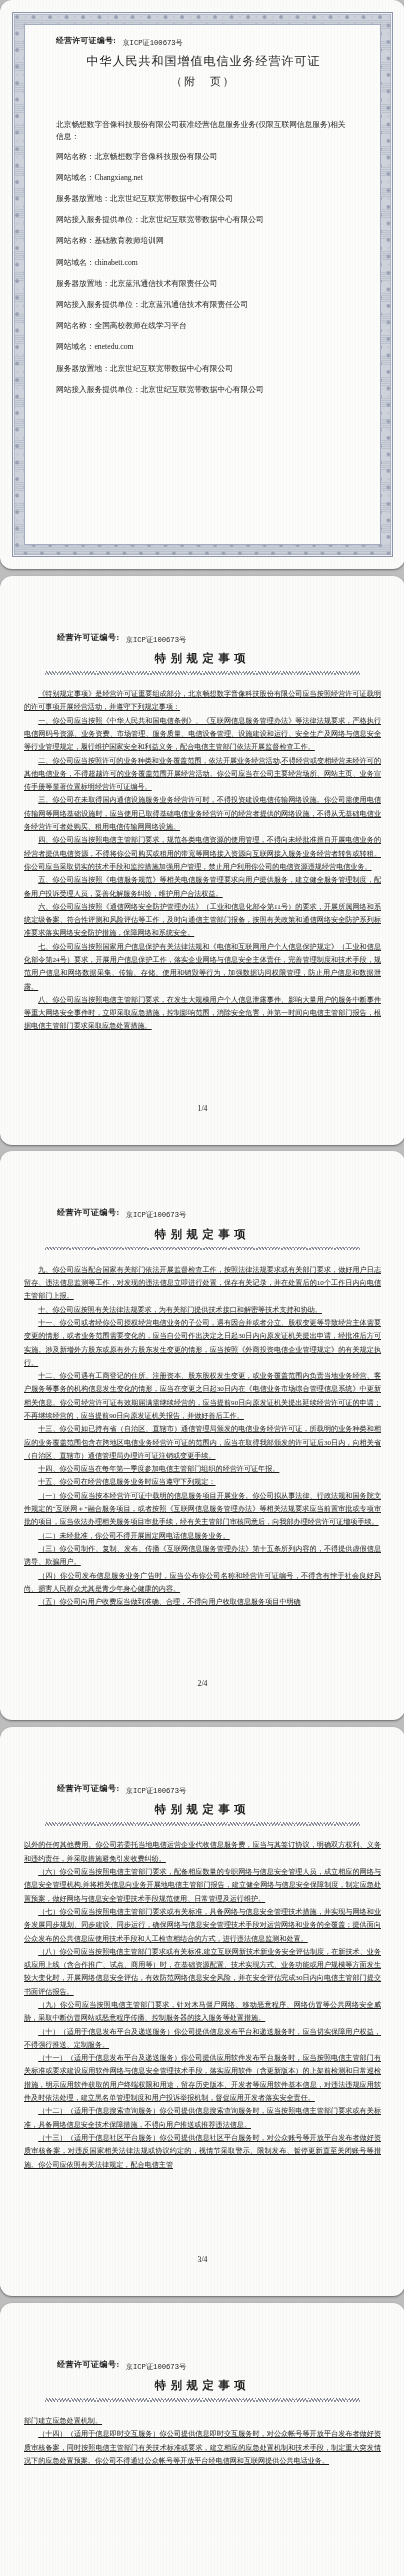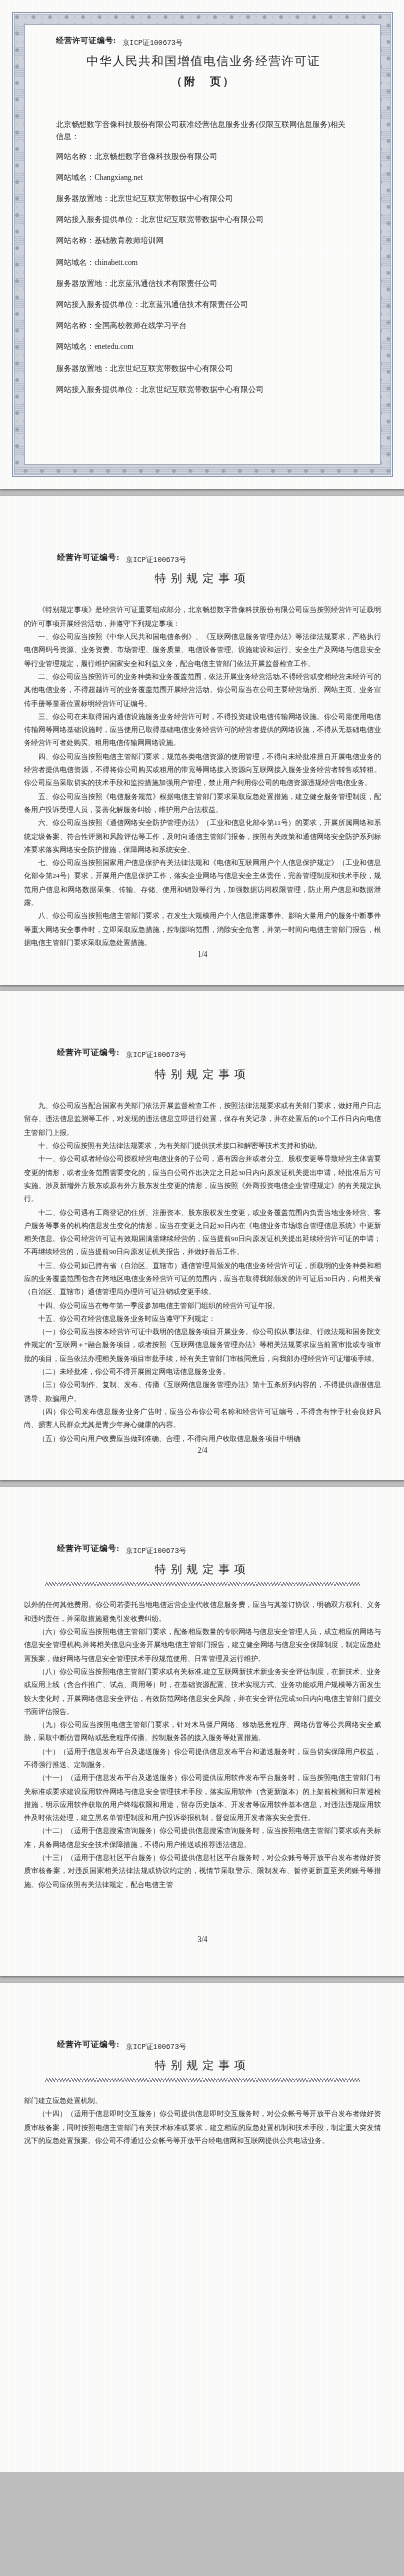--- a/index.html
+++ b/index.html
@@ -5,26 +5,27 @@
   html,body{margin:0;padding:0;}
   body{
     width:405px;
     background:#bdbdbd;
     font-family:"Liberation Serif","DejaVu Serif",serif;
     color:#1c1c1c;
   }
   .doc-stack{display:flex;flex-direction:column;gap:6.7px;width:405px;}
   .page{
     position:relative;
-    width:405px;height:489px;
+    width:405px;height:569px;
     background-color:#fbfbfa;
     background-image:repeating-linear-gradient(90deg, rgba(70,80,100,0.025) 0 0.5px, transparent 0.5px 1.5px);
     box-shadow:0 1px 2.1px rgba(0,0,0,0.45);
     overflow:hidden;
     box-sizing:border-box;
+    border-radius:12px;
   }
 
   
   .cert-frame{
     position:absolute;inset:12.4px;
     background-color:#cdd2db;
     background-image:
       radial-gradient(circle at 4.1px 4.1px, #99a1b3 1.6px, transparent 2.2px),
       radial-gradient(circle at 12.4px 12.4px, #99a1b3 1.6px, transparent 2.2px),
       radial-gradient(circle at 12.4px 4.1px, #c3c8d3 1.1px, transparent 1.6px),
@@ -47,45 +48,45 @@
   .cert-no-value{
     font-family:"Liberation Mono","DejaVu Sans Mono",monospace;
     font-size:7.2px;display:inline-block;margin-left:4.1px;transform:translateY(2.1px);
   }
   .cert-title{
     margin-top:7.2px;text-align:center;
     font-size:12px;font-weight:normal;letter-spacing:1px;
   }
   .cert-subtitle{
     margin-top:4.1px;text-align:center;
-    font-size:10.8px;font-weight:bold;letter-spacing:2.1px;
+    font-size:10.8px;font-weight:normal;letter-spacing:2.1px;
   }
   .cert-body{margin-top:30px;font-size:7.7px;line-height:12.4px;}
   .cert-intro{margin-bottom:7.2px;}
   .cert-line{margin-bottom:8.8px;}
 
   
   .sp-page{display:flex;flex-direction:column;padding:56px 24px 20.6px 24px;box-sizing:border-box;}
   .sp-header{margin-left:33px;font-size:8px;}
   .sp-header-label{font-weight:bold;letter-spacing:0.5px;}
   .sp-header-value{
     font-family:"Liberation Mono","DejaVu Sans Mono",monospace;
     font-size:7.2px;display:inline-block;margin-left:4.1px;transform:translateY(2.1px);
   }
   .sp-title{
     margin-top:8.2px;text-align:center;
-    font-size:11.3px;font-weight:normal;letter-spacing:4.6px;
+    font-size:11.3px;font-weight:bold;letter-spacing:4.6px;
   }
   .sp-wavy{
     margin:5.2px auto 0 auto;width:88%;height:3.6px;
     background:
       repeating-linear-gradient(60deg, rgba(112,118,130,0.85) 0 0.8px, transparent 0.8px 2.7px),
       repeating-linear-gradient(-60deg, rgba(112,118,130,0.7) 0 0.8px, transparent 0.8px 2.7px);
   }
-  .sp-body{margin-top:13.4px;flex:1;}
+  .sp-body{margin-top:13.4px;flex:1;text-decoration:underline;}
   .sp-body p{
     margin:0;font-size:7.1px;line-height:13.3px;
     text-align:justify;text-indent:2em;
   }
   .sp-body p.cont{text-indent:0;}
   .sp-footer{
     text-align:center;font-size:7.7px;padding-bottom:11.3px;
     font-family:"Liberation Serif","DejaVu Serif",serif;
   }
 </style>
@@ -127,21 +128,21 @@
       <span class="sp-header-value">京ICP证100673号</span>
     </div>
     <div class="sp-title">特别规定事项</div>
     <div class="sp-wavy"></div>
     <div class="sp-body">
       <p>《特别规定事项》是经营许可证重要组成部分，北京畅想数字音像科技股份有限公司应当按照经营许可证载明的许可事项开展经营活动，并遵守下列规定事项：</p>
       <p>一、你公司应当按照《中华人民共和国电信条例》、《互联网信息服务管理办法》等法律法规要求，严格执行电信网码号资源、业务资费、市场管理、服务质量、电信设备管理、设施建设和运行、安全生产及网络与信息安全等行业管理规定，履行维护国家安全和利益义务，配合电信主管部门依法开展监督检查工作。</p>
       <p>二、你公司应当按照许可的业务种类和业务覆盖范围，依法开展业务经营活动,不得经营或变相经营未经许可的其他电信业务，不得超越许可的业务覆盖范围开展经营活动。你公司应当在公司主要经营场所、网站主页、业务宣传手册等显著位置标明经营许可证编号。</p>
       <p>三、你公司在未取得国内通信设施服务业务经营许可时，不得投资建设电信传输网络设施。你公司需使用电信传输网等网络基础设施时，应当使用已取得基础电信业务经营许可的经营者提供的网络设施，不得从无基础电信业务经营许可者处购买、租用电信传输网网络设施。</p>
       <p>四、你公司应当按照电信主管部门要求，规范各类电信资源的使用管理，不得向未经批准擅自开展电信业务的经营者提供电信资源，不得将你公司购买或租用的带宽等网络接入资源向互联网接入服务业务经营者转售或转租。你公司应当采取切实的技术手段和监控措施加强用户管理，禁止用户利用你公司的电信资源违规经营电信业务。</p>
-      <p>五、你公司应当按照《电信服务规范》根据电信主管部门要求采取应急处置措施，建立健全服务管理制度，配备用户投诉受理人员，妥善化解服务纠纷，维护用户合法权益。</p>
+      <p>五、你公司应当按照《电信服务规范》等相关电信服务管理要求向用户提供服务，建立健全服务管理制度，配备用户投诉受理人员，妥善化解服务纠纷，维护用户合法权益。</p>
       <p>六、你公司应当按照《通信网络安全防护管理办法》（工业和信息化部令第11号）的要求，开展所属网络和系统定级备案、符合性评测和风险评估等工作，及时向通信主管部门报备，按照有关政策和通信网络安全防护系列标准要求落实网络安全防护措施，保障网络和系统安全。</p>
       <p>七、你公司应当按照国家用户信息保护有关法律法规和《电信和互联网用户个人信息保护规定》（工业和信息化部令第24号）要求，开展用户信息保护工作，落实企业网络与信息安全主体责任，完善管理制度和技术手段，规范用户信息和网络数据采集、传输、存储、使用和销毁等行为，加强数据访问权限管理，防止用户信息和数据泄露。</p>
       <p>八、你公司应当按照电信主管部门要求，在发生大规模用户个人信息泄露事件、影响大量用户的服务中断事件等重大网络安全事件时，立即采取应急措施，控制影响范围，消除安全危害，并第一时间向电信主管部门报告，根据电信主管部门要求采取应急处置措施。</p>
     </div>
     <div class="sp-footer">1/4</div>
   </div>
 
   <div class="page sp-page">
     <div class="sp-header">
       <span class="sp-header-label">经营许可证编号:</span>
@@ -169,20 +170,21 @@
   <div class="page sp-page">
     <div class="sp-header">
       <span class="sp-header-label">经营许可证编号:</span>
       <span class="sp-header-value">京ICP证100673号</span>
     </div>
     <div class="sp-title">特别规定事项</div>
     <div class="sp-wavy"></div>
     <div class="sp-body">
       <p class="cont">以外的任何其他费用。你公司若委托当地电信运营企业代收信息服务费，应当与其签订协议，明确双方权利、义务和违约责任，并采取措施避免引发收费纠纷。</p>
       <p>（六）你公司应当按照电信主管部门要求，配备相应数量的专职网络与信息安全管理人员，成立相应的网络与信息安全管理机构,并将相关信息向业务开展地电信主管部门报告，建立健全网络与信息安全保障制度，制定应急处置预案，做好网络与信息安全管理技术手段规范使用、日常管理及运行维护。</p>
+      <p>（七）你公司应当按照电信主管部门要求或有关标准，具备网络与信息安全管理技术措施，并实现与网络和业务发展同步规划、同步建设、同步运行，确保网络与信息安全管理技术手段对运营网络和业务的全覆盖；提供面向公众发布的公共信息应使用技术手段和人工检查相结合的方式，进行违法信息监测和处置。</p>
       <p>（八）你公司应当按照电信主管部门要求或有关标准,建立互联网新技术新业务安全评估制度，在新技术、业务或应用上线（含合作推广、试点、商用等）时，在基础资源配置、技术实现方式、业务功能或用户规模等方面发生较大变化时，开展网络信息安全评估，有效防范网络信息安全风险，并在安全评估完成30日内向电信主管部门提交书面评估报告。</p>
       <p>（九）你公司应当按照电信主管部门要求，针对木马僵尸网络、移动恶意程序、网络仿冒等公共网络安全威胁，采取中断仿冒网站或恶意程序传播、控制服务器的接入服务等处置措施。</p>
       <p>（十）（适用于信息发布平台及递送服务）你公司提供信息发布平台和递送服务时，应当切实保障用户权益，不得强行推送、定制服务。</p>
       <p>（十一）（适用于信息发布平台及递送服务）你公司提供应用软件发布平台服务时，应当按照电信主管部门有关标准或要求建设应用软件网络与信息安全管理技术手段，落实应用软件（含更新版本）的上架前检测和日常巡检措施，明示应用软件获取的用户终端权限和用途，留存历史版本、开发者等应用软件基本信息，对违法违规应用软件及时依法处理，建立黑名单管理制度和用户投诉举报机制，督促应用开发者落实安全责任。</p>
       <p>（十二）（适用于信息搜索查询服务）你公司提供信息搜索查询服务时，应当按照电信主管部门要求或有关标准，具备网络信息安全技术保障措施，不得向用户推送或推荐违法信息。</p>
       <p>（十三）（适用于信息社区平台服务）你公司提供信息社区平台服务时，对公众账号等开放平台发布者做好资质审核备案，对违反国家相关法律法规或协议约定的，视情节采取警示、限制发布、暂停更新直至关闭账号等措施。你公司应依照有关法律规定，配合电信主管</p>
     </div>
     <div class="sp-footer">3/4</div>
   </div>
 

